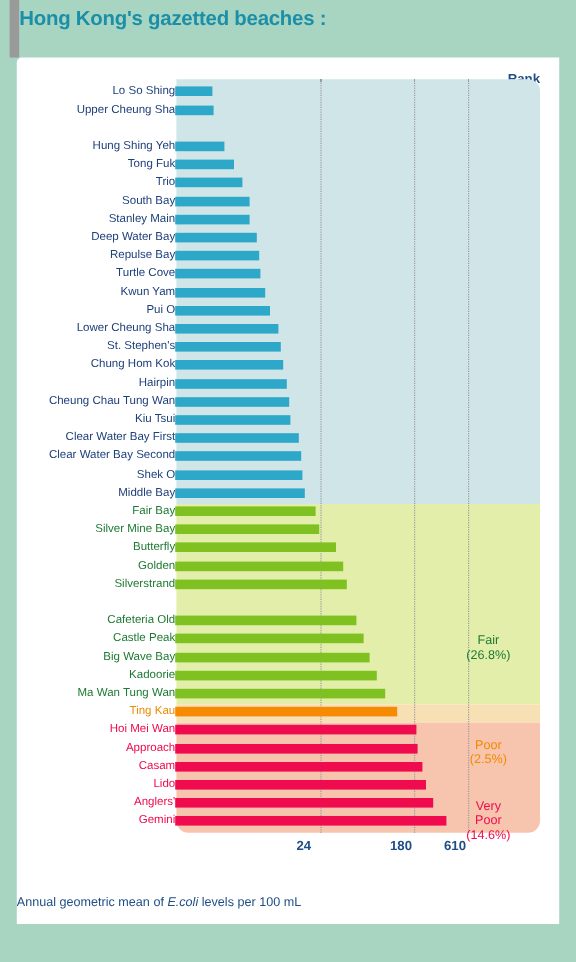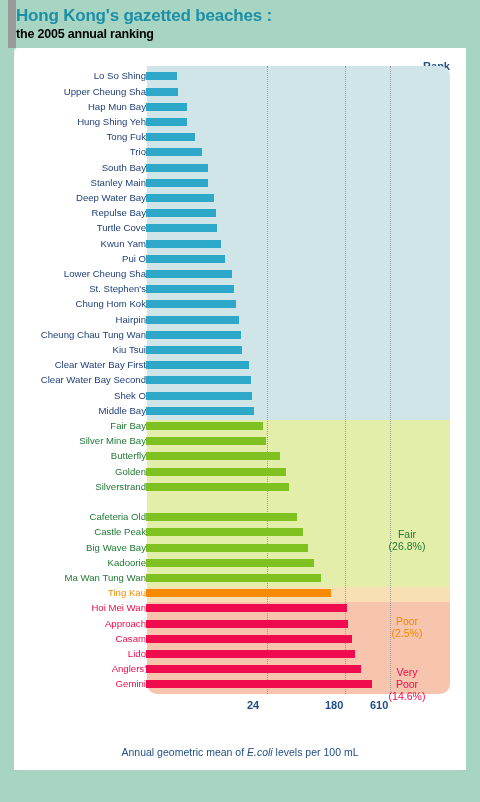--- a/index.html
+++ b/index.html
@@ -137,33 +137,32 @@
     position: absolute;
     right: 16px; top: 12px;
     font-size: 11px;
     font-weight: bold;
     color: #1f4e86;
   }
   #axis-title {
     position: absolute;
     left: 0; top: 698px;
     width: 452px;
-    text-align: center;
+    text-align: left;
     font-size: 10.5px;
     color: #1f4e86;
   }
   #axis-title .ital { font-style: italic; }
 </style>
 </head>
 <body>
 
 <div id="header">
   <div id="header-bar-left"></div>
   <div id="title-main">Hong Kong's gazetted beaches :</div>
-  <div id="title-sub">the 2005 annual ranking</div>
 </div>
 
 <div id="panel">
   <div id="rank-label">Rank</div>
   <div id="plot">
 
   <div class="band good" style="top: 18px; height: 354px;"></div>
       <div class="band fair" style="top: 372px; height: 167.2px;"></div>
       <div class="band poor" style="top: 539.2px; height: 15.2px;"></div>
       <div class="band vpoor" style="top: 554.4px; height: 91.2px;"></div>
@@ -174,24 +173,20 @@
       <div class="gridline" style="left: 376px; height: 627.6px;"></div>
       <div class="axis-tick-label" style="left: 356px; top: 650.6px;">610</div>
       <div class="bar-row cat-good" style="top: 22.4px;">
         <div class="bar-label">Lo So Shing</div>
         <div class="bar" style="width: 31px;"></div>
       </div>
       <div class="bar-row cat-good" style="top: 37.6px;">
         <div class="bar-label">Upper Cheung Sha</div>
         <div class="bar" style="width: 32px;"></div>
       </div>
-      <div class="bar-row cat-good" style="top: 52.8px;">
-        <div class="bar-label">Hap Mun Bay</div>
-        <div class="bar" style="width: 41px;"></div>
-      </div>
       <div class="bar-row cat-good" style="top: 68px;">
         <div class="bar-label">Hung Shing Yeh</div>
         <div class="bar" style="width: 41px;"></div>
       </div>
       <div class="bar-row cat-good" style="top: 83.2px;">
         <div class="bar-label">Tong Fuk</div>
         <div class="bar" style="width: 49px;"></div>
       </div>
       <div class="bar-row cat-good" style="top: 98.4px;">
         <div class="bar-label">Trio</div>

